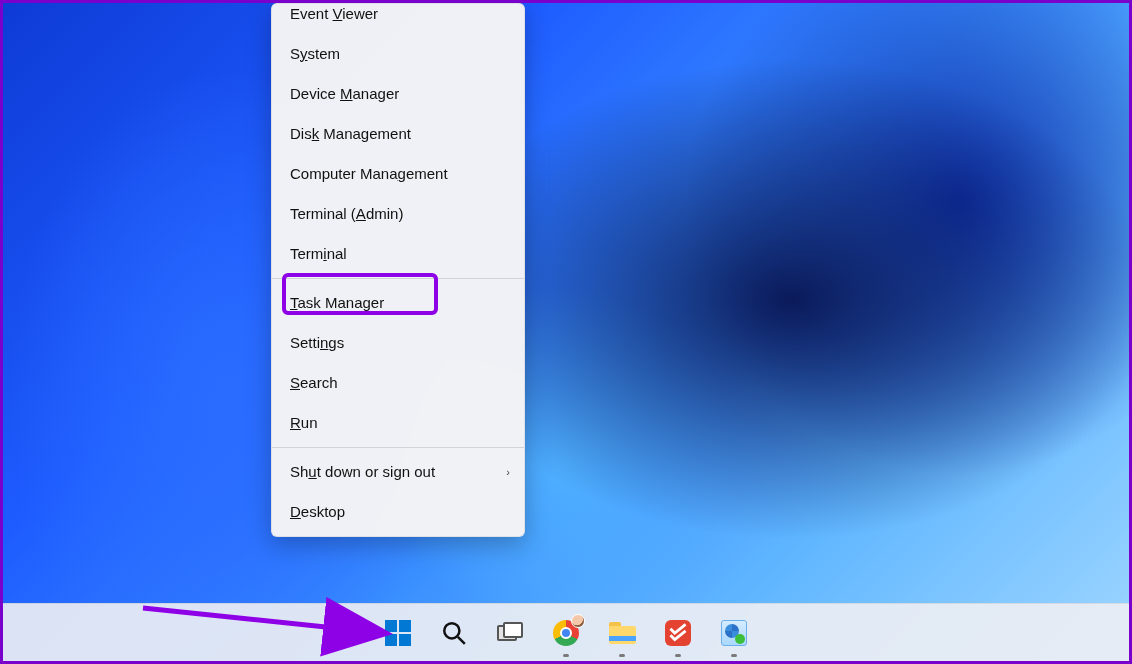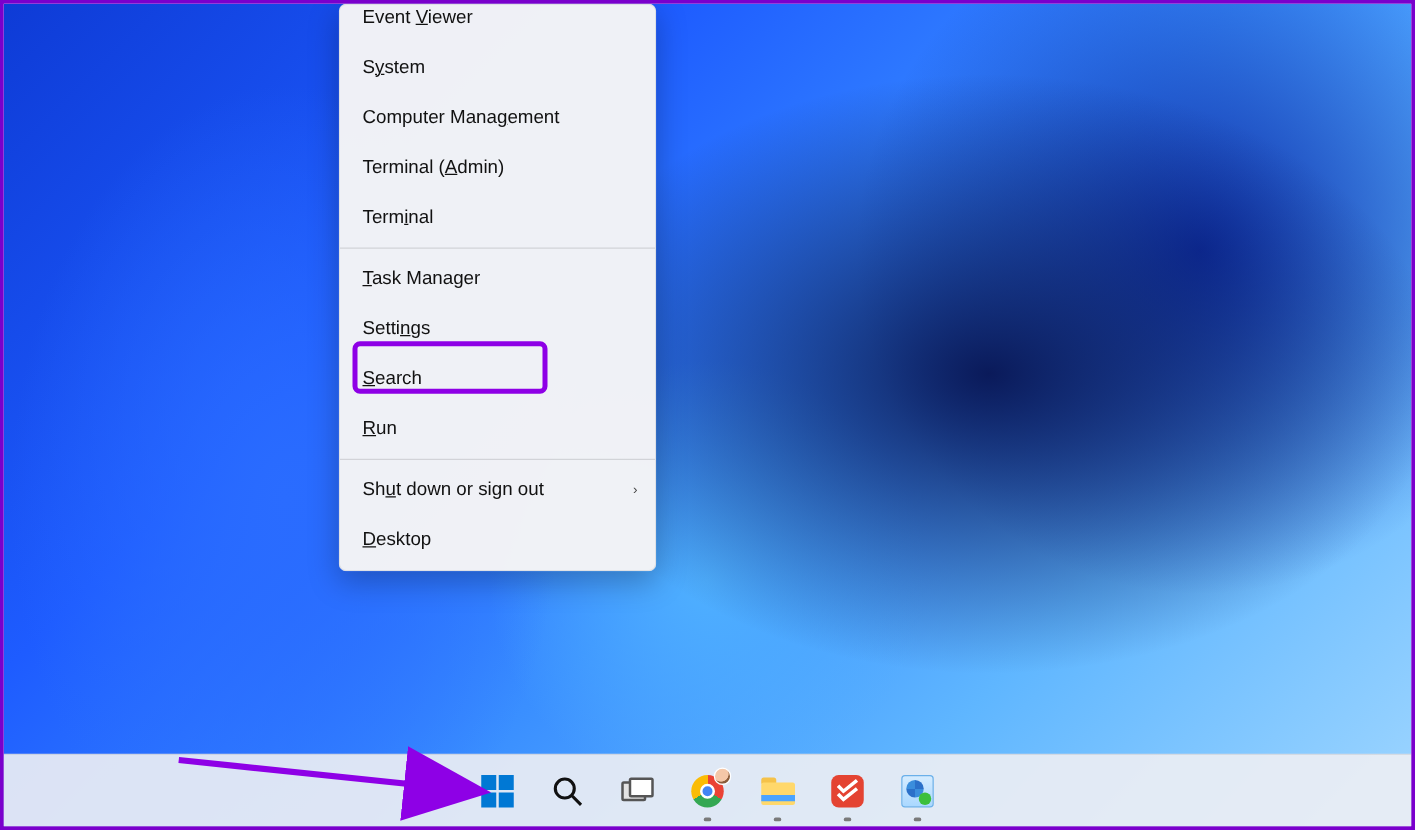--- a/index.html
+++ b/index.html
@@ -145,20 +145,26 @@
 <div class="desktop"></div>
 
 <div class="context-menu" id="ctx-menu">
     <div class="menu-item first">
       <span>Event <span class="ul">V</span>iewer</span>
     </div>
     <div class="menu-item">
       <span>S<span class="ul">y</span>stem</span>
     </div>
     <div class="menu-item">
+      <span>Device <span class="ul">M</span>anager</span>
+    </div>
+    <div class="menu-item">
+      <span>Dis<span class="ul">k</span> Management</span>
+    </div>
+    <div class="menu-item">
       <span>Computer Mana<span class="ul">g</span>ement</span>
     </div>
     <div class="menu-item">
       <span>Terminal (<span class="ul">A</span>dmin)</span>
     </div>
     <div class="menu-item">
       <span>Term<span class="ul">i</span>nal</span>
     </div>
     <div class="separator"></div>
     <div class="menu-item">

